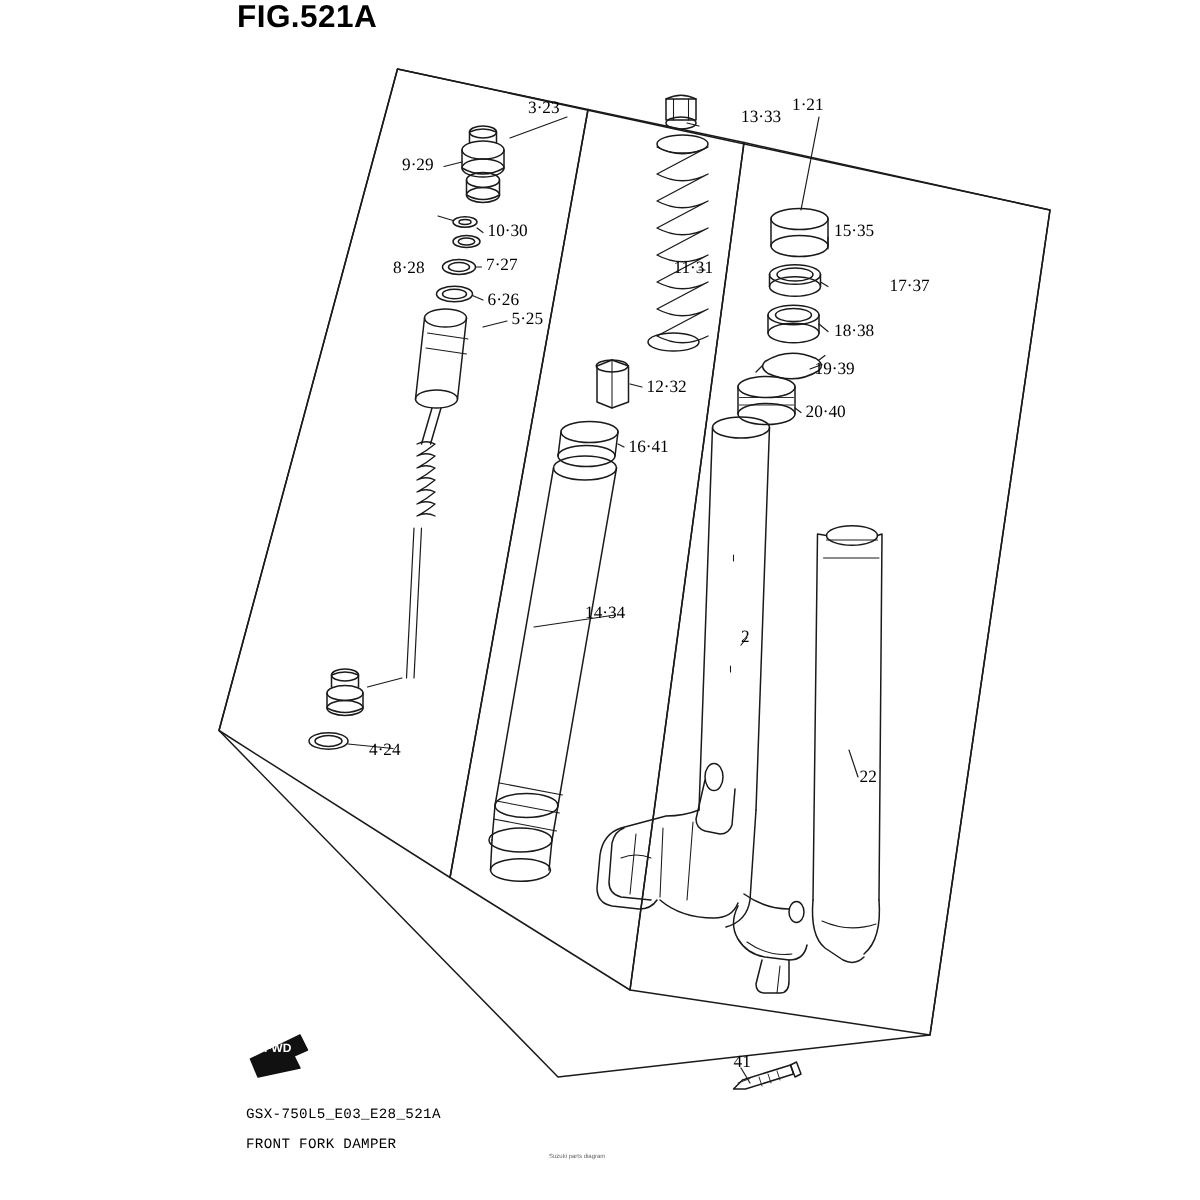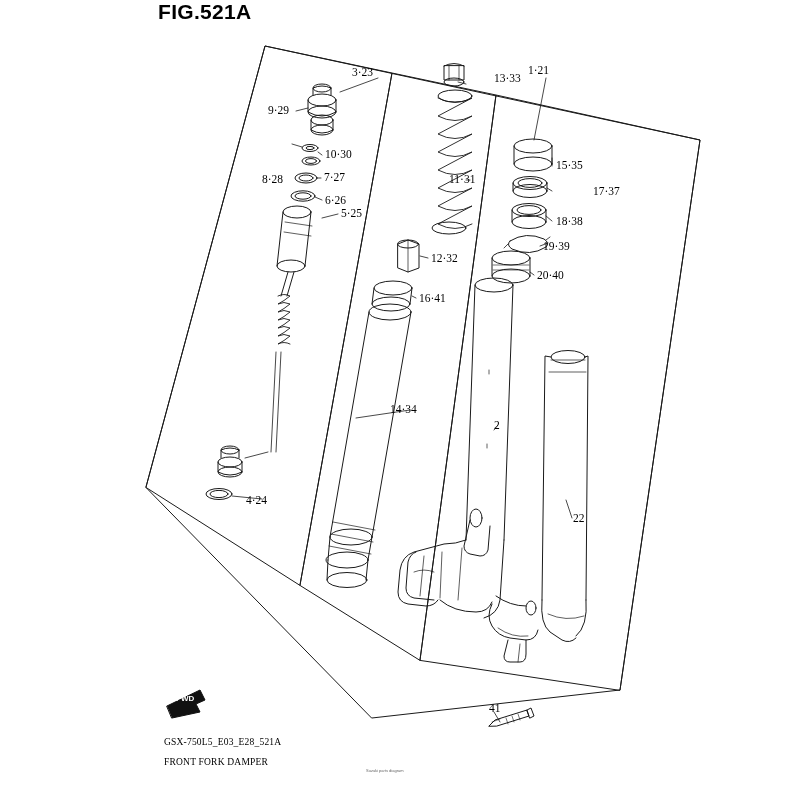--- a/index.html
+++ b/index.html
@@ -33,21 +33,21 @@
   .callout {
     position: absolute;
     font-size: 11.5px;
     font-family: Liberation Serif, serif;
     white-space: nowrap;
     color: #000;
   }
   .footer-line {
     position: absolute;
     font-size: 9.5px;
-    font-family: Liberation Serif, serif;
+    font-family: Liberation Mono, monospace;
     letter-spacing: 0.2px;
   }
   .footer-code { left: 164px; top: 737px; }
   .footer-name { left: 164px; top: 757px; }
   .micro-note {
     position: absolute;
     left: 366px;
     top: 768px;
     font-size: 4px;
     color: #666;
@@ -292,21 +292,21 @@
   </svg>
 
   <div class="fwd-label">FWD</div>
 
   <div class="callout" style="left:352px; top:66px;">3·23</div>
   <div class="callout" style="left:470px; top:72px;margin-left:24px;">13·33</div>
   <div class="callout" style="left:528px; top:64px;">1·21</div>
   <div class="callout" style="left:268px; top:104px;">9·29</div>
   <div class="callout" style="left:262px; top:137px;margin-top:36px;">8·28</div>
   <div class="callout" style="left:325px; top:148px;">10·30</div>
-  <div class="callout" style="left:556px; top:159px;">15·35</div>
+  <div class="callout" style="left:556px; top:148px;">15·35</div>
   <div class="callout" style="left:324px; top:171px;">7·27</div>
   <div class="callout" style="left:449px; top:173px;">11·31</div>
   <div class="callout" style="left:556px; top:185px;margin-left:37px;">17·37</div>
   <div class="callout" style="left:325px; top:194px;">6·26</div>
   <div class="callout" style="left:341px; top:207px;">5·25</div>
   <div class="callout" style="left:556px; top:215px;">18·38</div>
   <div class="callout" style="left:543px; top:240px;">19·39</div>
   <div class="callout" style="left:431px; top:252px;">12·32</div>
   <div class="callout" style="left:537px; top:269px;">20·40</div>
   <div class="callout" style="left:419px; top:292px;">16·41</div>

